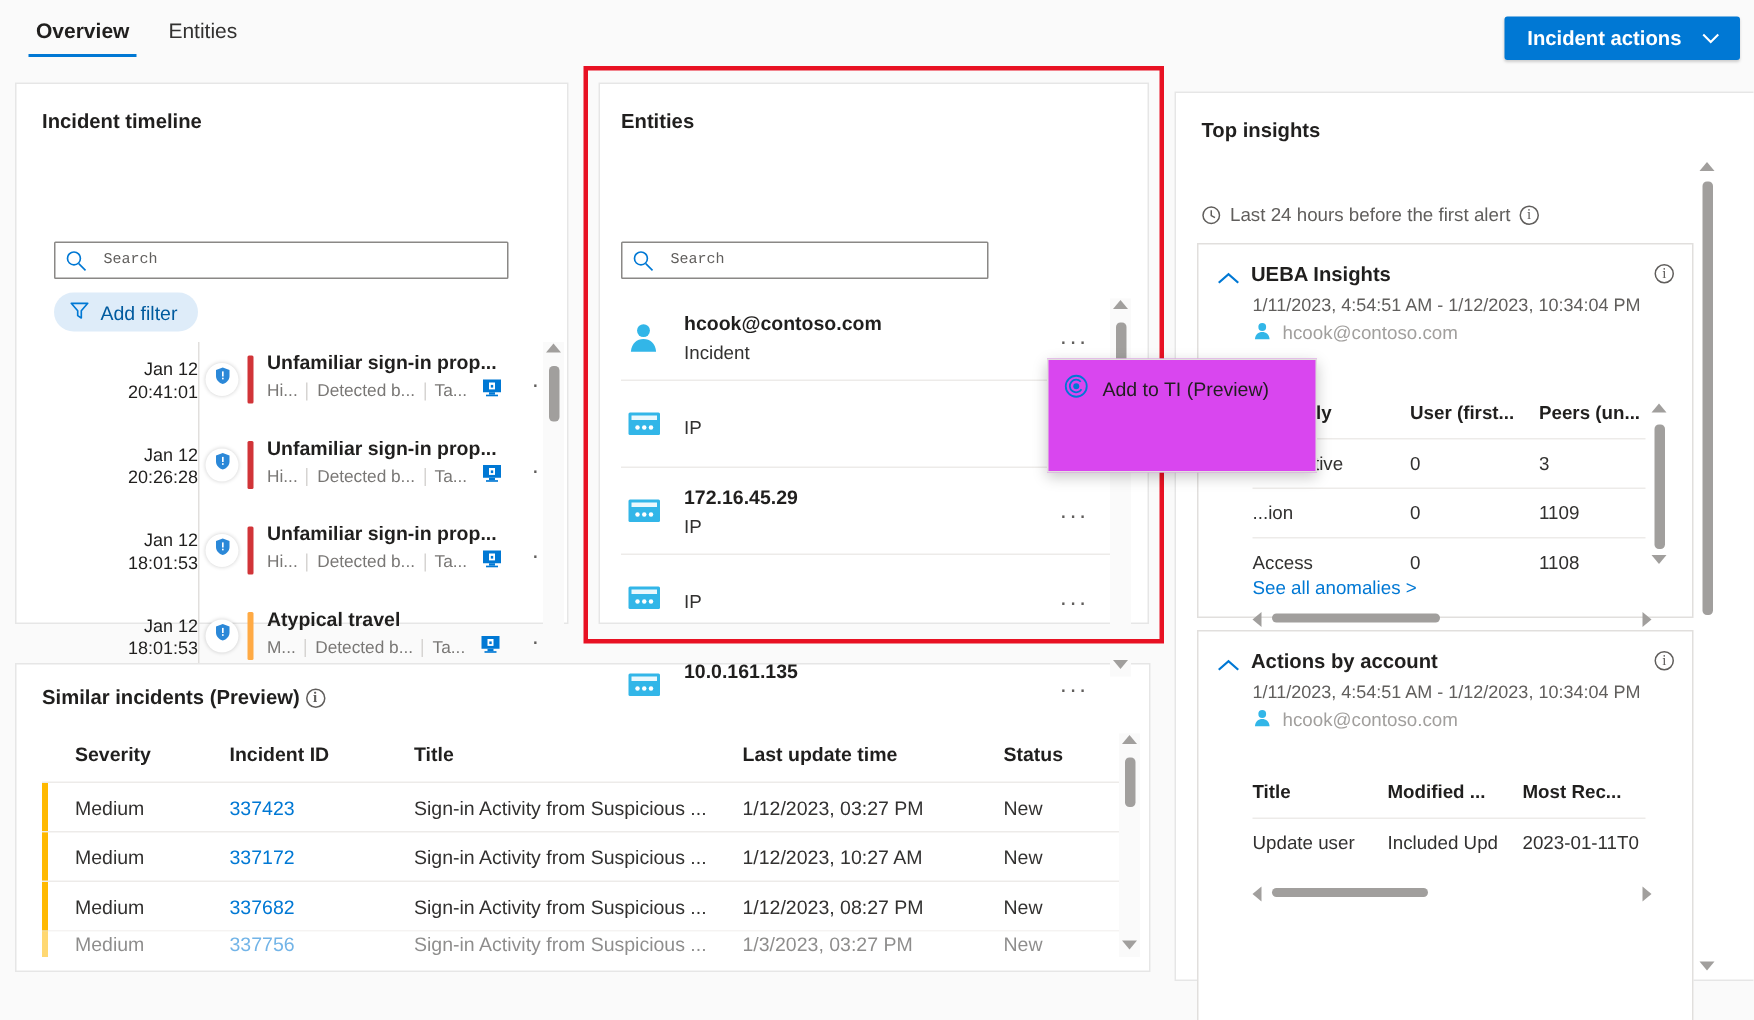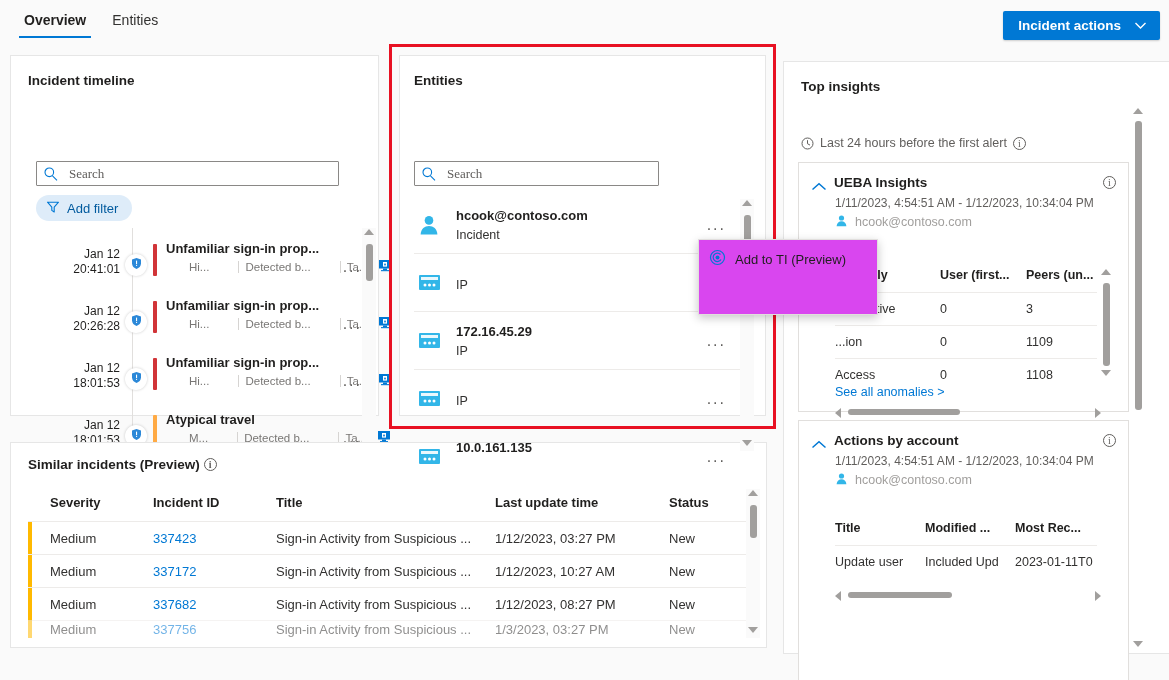--- a/index.html
+++ b/index.html
@@ -46,54 +46,54 @@
   
   #timeline-panel { left: 10px; top: 55px; width: 369px; height: 361px; }
   #timeline-panel .panel-title { position: absolute; left: 17px; top: 17px; }
   .search-box {
     position: absolute; display: flex; align-items: center;
     border: 1px solid #8a8886; background: #fff; height: 25px;
     padding: 0 6px; border-radius: 1px;
   }
   .search-box .mag { flex: 0 0 auto; width: 16px; height: 16px; margin-right: 8px; }
   .search-box input {
-    border: none; outline: none; font-size: 13px; width: 100%;
-    font-family: Liberation Serif, serif; color: #323130; background: transparent;
+    border: none; outline: none; font-size: 10px; width: 100%;
+    font-family: Liberation Mono, monospace; color: #323130; background: transparent;
   }
   .search-box input::placeholder { color: #605e5c; }
   #timeline-search { left: 25px; top: 105px; width: 303px; }
 
   .addfilter {
     position: absolute; left: 25px; top: 139px;
     background: #deecf9; color: #005a9e; border: none;
     height: 26px; border-radius: 13px; padding: 0 14px 0 10px;
     font-size: 13px; display: flex; align-items: center; gap: 7px;
     cursor: pointer; font-family: "Liberation Sans", sans-serif;
   }
 
   .tl-list { position: absolute; left: 17px; top: 172px; width: 330px; height: 228px; }
   .tl-axis { position: absolute; left: 104px; top: 0; width: 1px; height: 218px; background: #e1dfdd; }
-  .tl-row { position: absolute; left: 4px; width: 330px; height: 48px; display: flex; align-items: flex-end; }
+  .tl-row { position: absolute; left: 16px; width: 330px; height: 48px; display: flex; align-items: center; }
   .tl-time {
     width: 88px; text-align: right; font-size: 12px; color: #201f1e;
     line-height: 14.5px; padding-top: 3px;
   }
   .tl-dot {
     position: relative; width: 32px; display: flex; justify-content: center; padding-top: 1px;
   }
   .tl-dot .circle {
     width: 22px; height: 22px; border-radius: 50%; background: #fff;
     box-shadow: 0 0 3px rgba(0,0,0,0.20);
     display: flex; align-items: center; justify-content: center;
   }
   .tl-bar { width: 4px; height: 32px; border-radius: 1px; margin-top: 2px; margin-left: 1px; }
   .tl-body { flex: 1; padding-left: 9px; padding-top: 0; min-width: 0; }
   .tl-title { font-size: 13px; font-weight: bold; color: #201f1e; white-space: nowrap; }
   .tl-meta { display: flex; align-items: center; gap: 0; margin-top: 2px; }
-  .tl-meta span.mi { font-size: 11.5px; color: #797775; padding: 0 6px; border-left: 1px solid #d6d4d2; white-space: nowrap; margin-left: 23px;}
+  .tl-meta span.mi { font-size: 11.5px; color: #797775; padding: 0 6px; border-left: 1px solid #d6d4d2; white-space: nowrap;}
   .tl-meta span.mi:first-child { border-left: none; padding-left: 0; }
   .tl-ell { font-size: 16px; color: #605e5c; letter-spacing: 2px; padding-top: 4px; cursor: pointer; }
 
   
   .vsb { position: absolute; width: 14px; background: #fafafa; }
   .vsb .arr { position: absolute; left: 2px; width: 10px; height: 10px; font-size: 0; }
   .vsb .arrup { top: 1px; }
   .vsb .arrdn { bottom: 1px; }
   .vsb .thumb { position: absolute; left: 4px; width: 7px; border-radius: 3px; background: #a19f9d; }
   .tri { width: 0; height: 0; border-left: 5px solid transparent; border-right: 5px solid transparent; }

